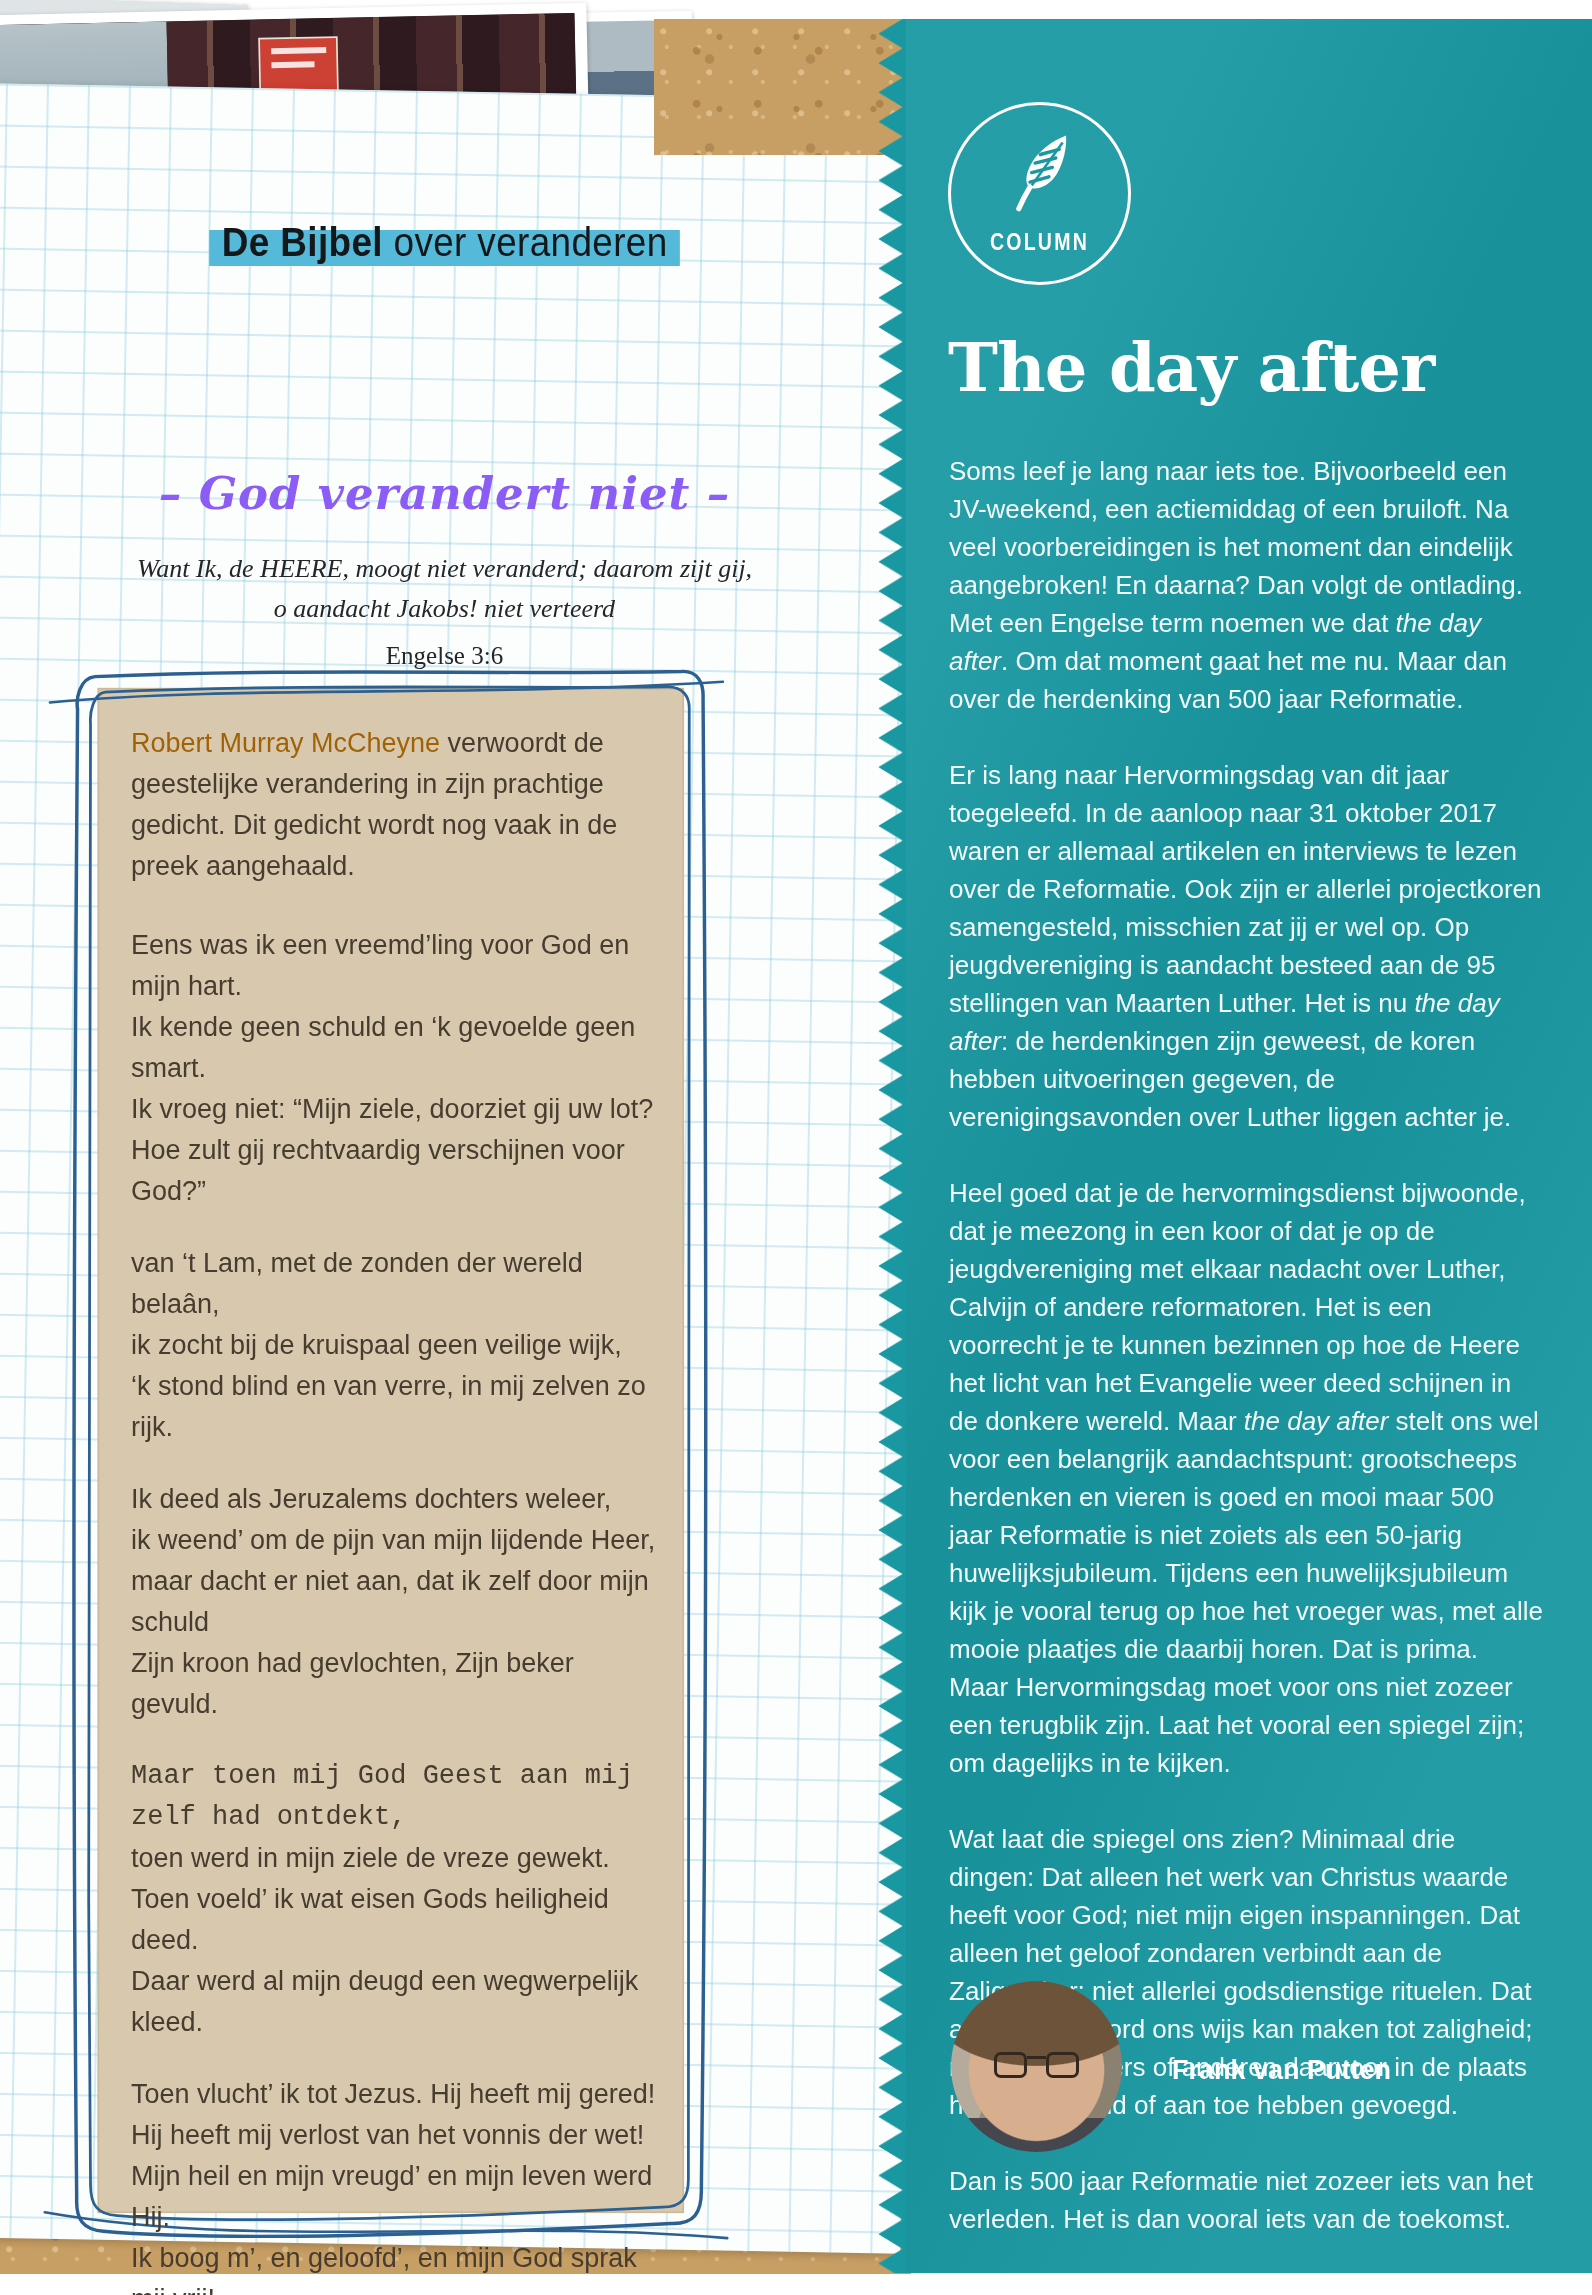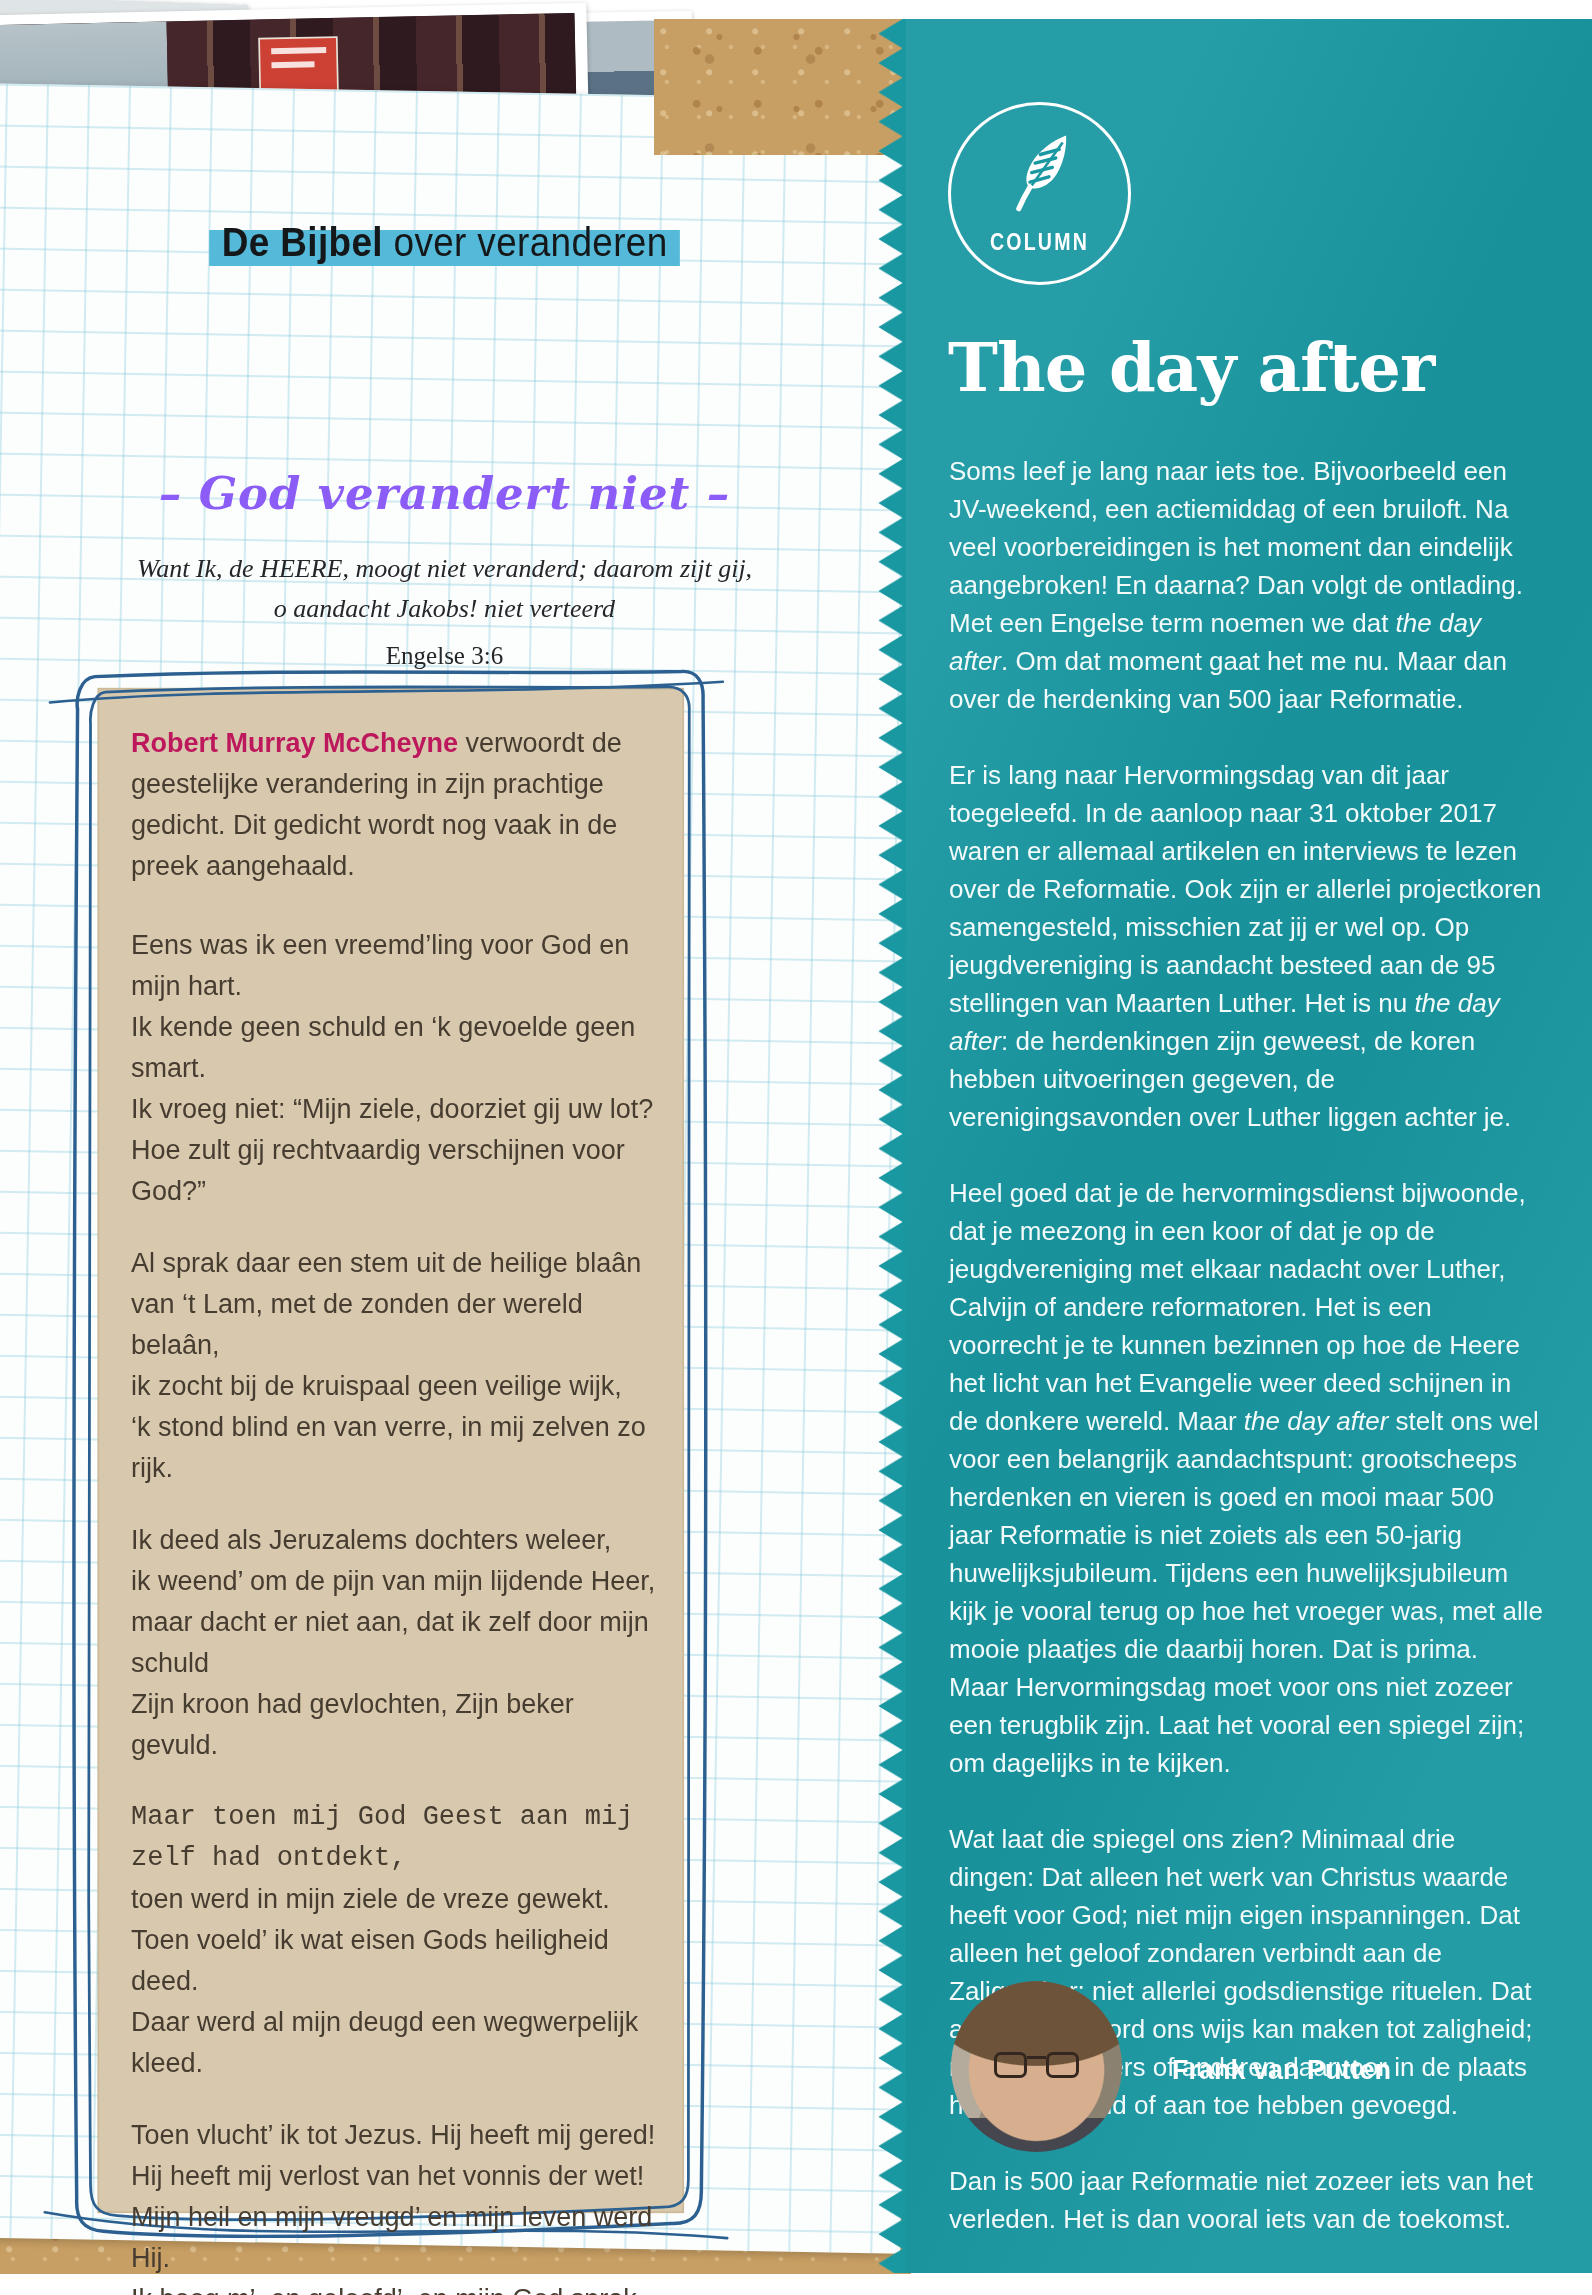--- a/index.html
+++ b/index.html
@@ -87,21 +87,21 @@
   #script-line{left:95px;top:467px;width:699px;text-align:center;
      font-family:"DejaVu Serif",serif;font-style:italic;font-weight:700;
      font-size:45px;color:#8b5cf6;letter-spacing:0.9px;}
   #quote2{left:95px;top:549px;width:699px;}
 
   
   #sketchbox{position:absolute;left:43px;top:649px;z-index:5;}
   #poem{left:131px;top:723px;width:526px;font-size:27px;line-height:41px;color:#463c30;z-index:5;}
   #poem p{margin:0 0 31px;}
   #poem .intro{margin-bottom:38px;}
-  #poem .intro b{font-weight:700;color:#be185d;}
+  #poem .intro b{font-weight:400;color:#a16207;}
   .stanza span{display:block;}
 </style>
 </head>
 <body>
 
 <div id="page">
 
   <div class="cork" id="cork-bottom"></div>
 
   <div class="photo" id="photo-b"></div>
@@ -154,21 +154,20 @@
 
   <div class="on-sheet" id="poem">
     <p class="intro"><b>Robert Murray McCheyne</b><span> verwoordt de geestelijke verandering in zijn prachtige gedicht. Dit gedicht wordt nog vaak in de preek aangehaald.</span></p>
     <p class="stanza">
         <span style="display: block;">Eens was ik een vreemd’ling voor God en mijn hart.</span>
         <span style="display: block;">Ik kende geen schuld en ‘k gevoelde geen smart.</span>
         <span style="display: block;">Ik vroeg niet: “Mijn ziele, doorziet gij uw lot?</span>
         <span style="display: block;">Hoe zult gij rechtvaardig verschijnen voor God?”</span>
       </p>
     <p class="stanza">
-        <span style="display: block;">Al sprak daar een stem uit de heilige blaân</span>
         <span style="display: block;">van ‘t Lam, met de zonden der wereld belaân,</span>
         <span style="display: block;">ik zocht bij de kruispaal geen veilige wijk,</span>
         <span style="display: block;">‘k stond blind en van verre, in mij zelven zo rijk.</span>
       </p>
     <p class="stanza">
         <span style="display: block;">Ik deed als Jeruzalems dochters weleer,</span>
         <span style="display: block;">ik weend’ om de pijn van mijn lijdende Heer,</span>
         <span style="display: block;">maar dacht er niet aan, dat ik zelf door mijn schuld</span>
         <span style="display: block;">Zijn kroon had gevlochten, Zijn beker gevuld.</span>
       </p>

